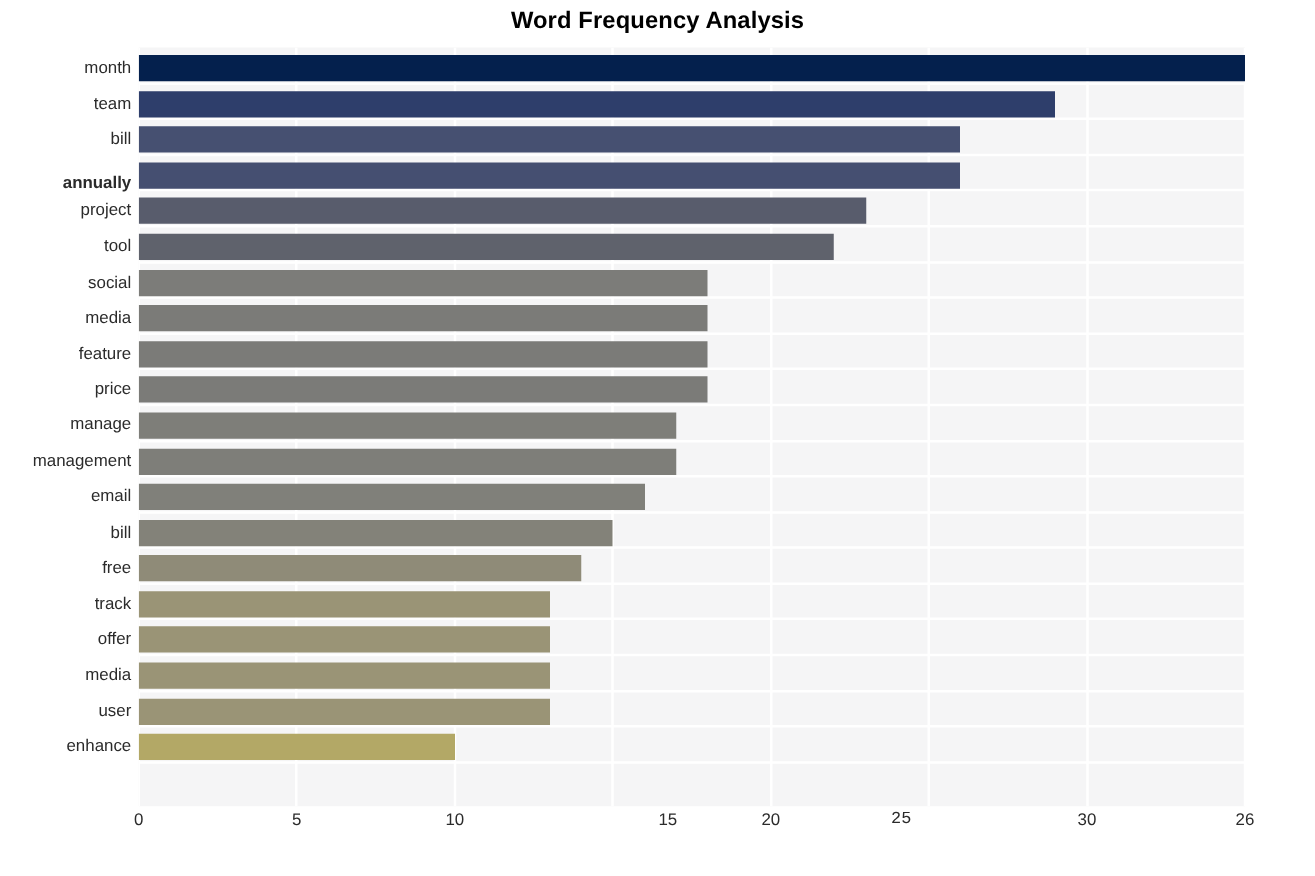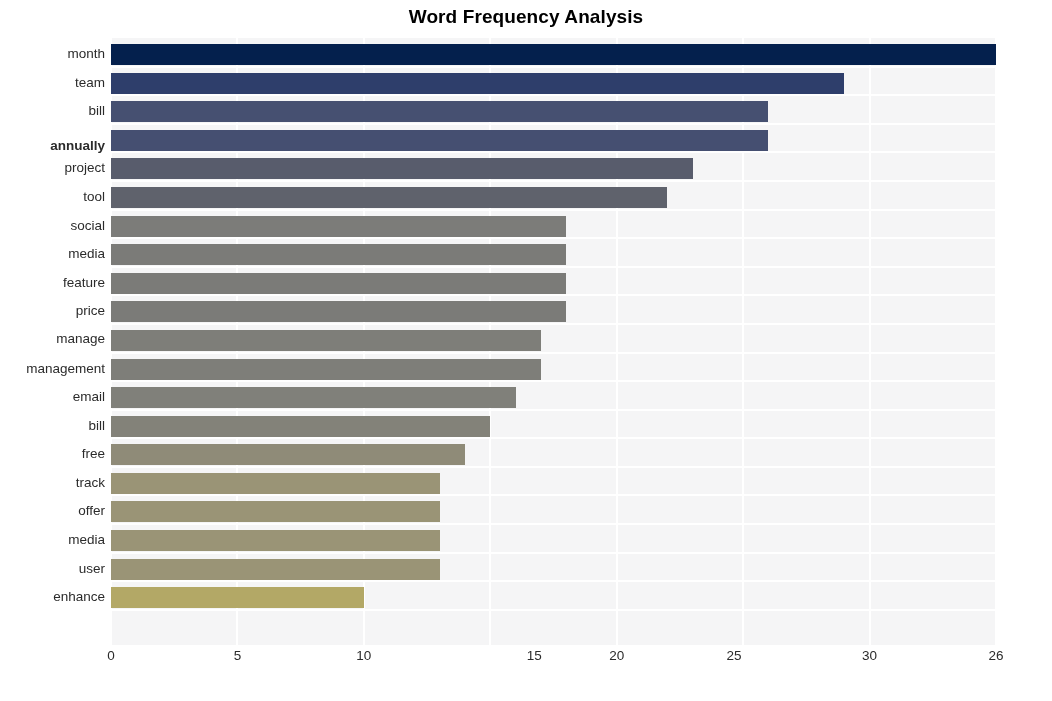--- a/index.html
+++ b/index.html
@@ -230,19 +230,19 @@
       <div class="y-tick-label" style="top: 495.057px;">media</div>
       <div class="y-tick-label" style="top: 523.649px;">user</div>
       <div class="y-tick-label" style="top: 552.241px;">enhance</div>
     </div>
   <div id="x-tick-layer">
       <div class="x-tick-label" style="left: 0px;">0</div>
       <div class="x-tick-label" style="left: 126.429px;">5</div>
       <div class="x-tick-label" style="left: 252.857px;">10</div>
       <div class="x-tick-label" style="left: 379.286px; margin-left: 44px;">15</div>
       <div class="x-tick-label" style="left: 505.714px;">20</div>
-      <div class="x-tick-label" style="left: 623px;">25</div>
+      <div class="x-tick-label" style="left: 610px; font-family: Liberation Mono, monospace;">25</div>
       <div class="x-tick-label" style="left: 758.571px;">30</div>
       <div class="x-tick-label" style="left: 885px;">26</div>
     </div>
 
 
 </div>
 
 </body></html>

